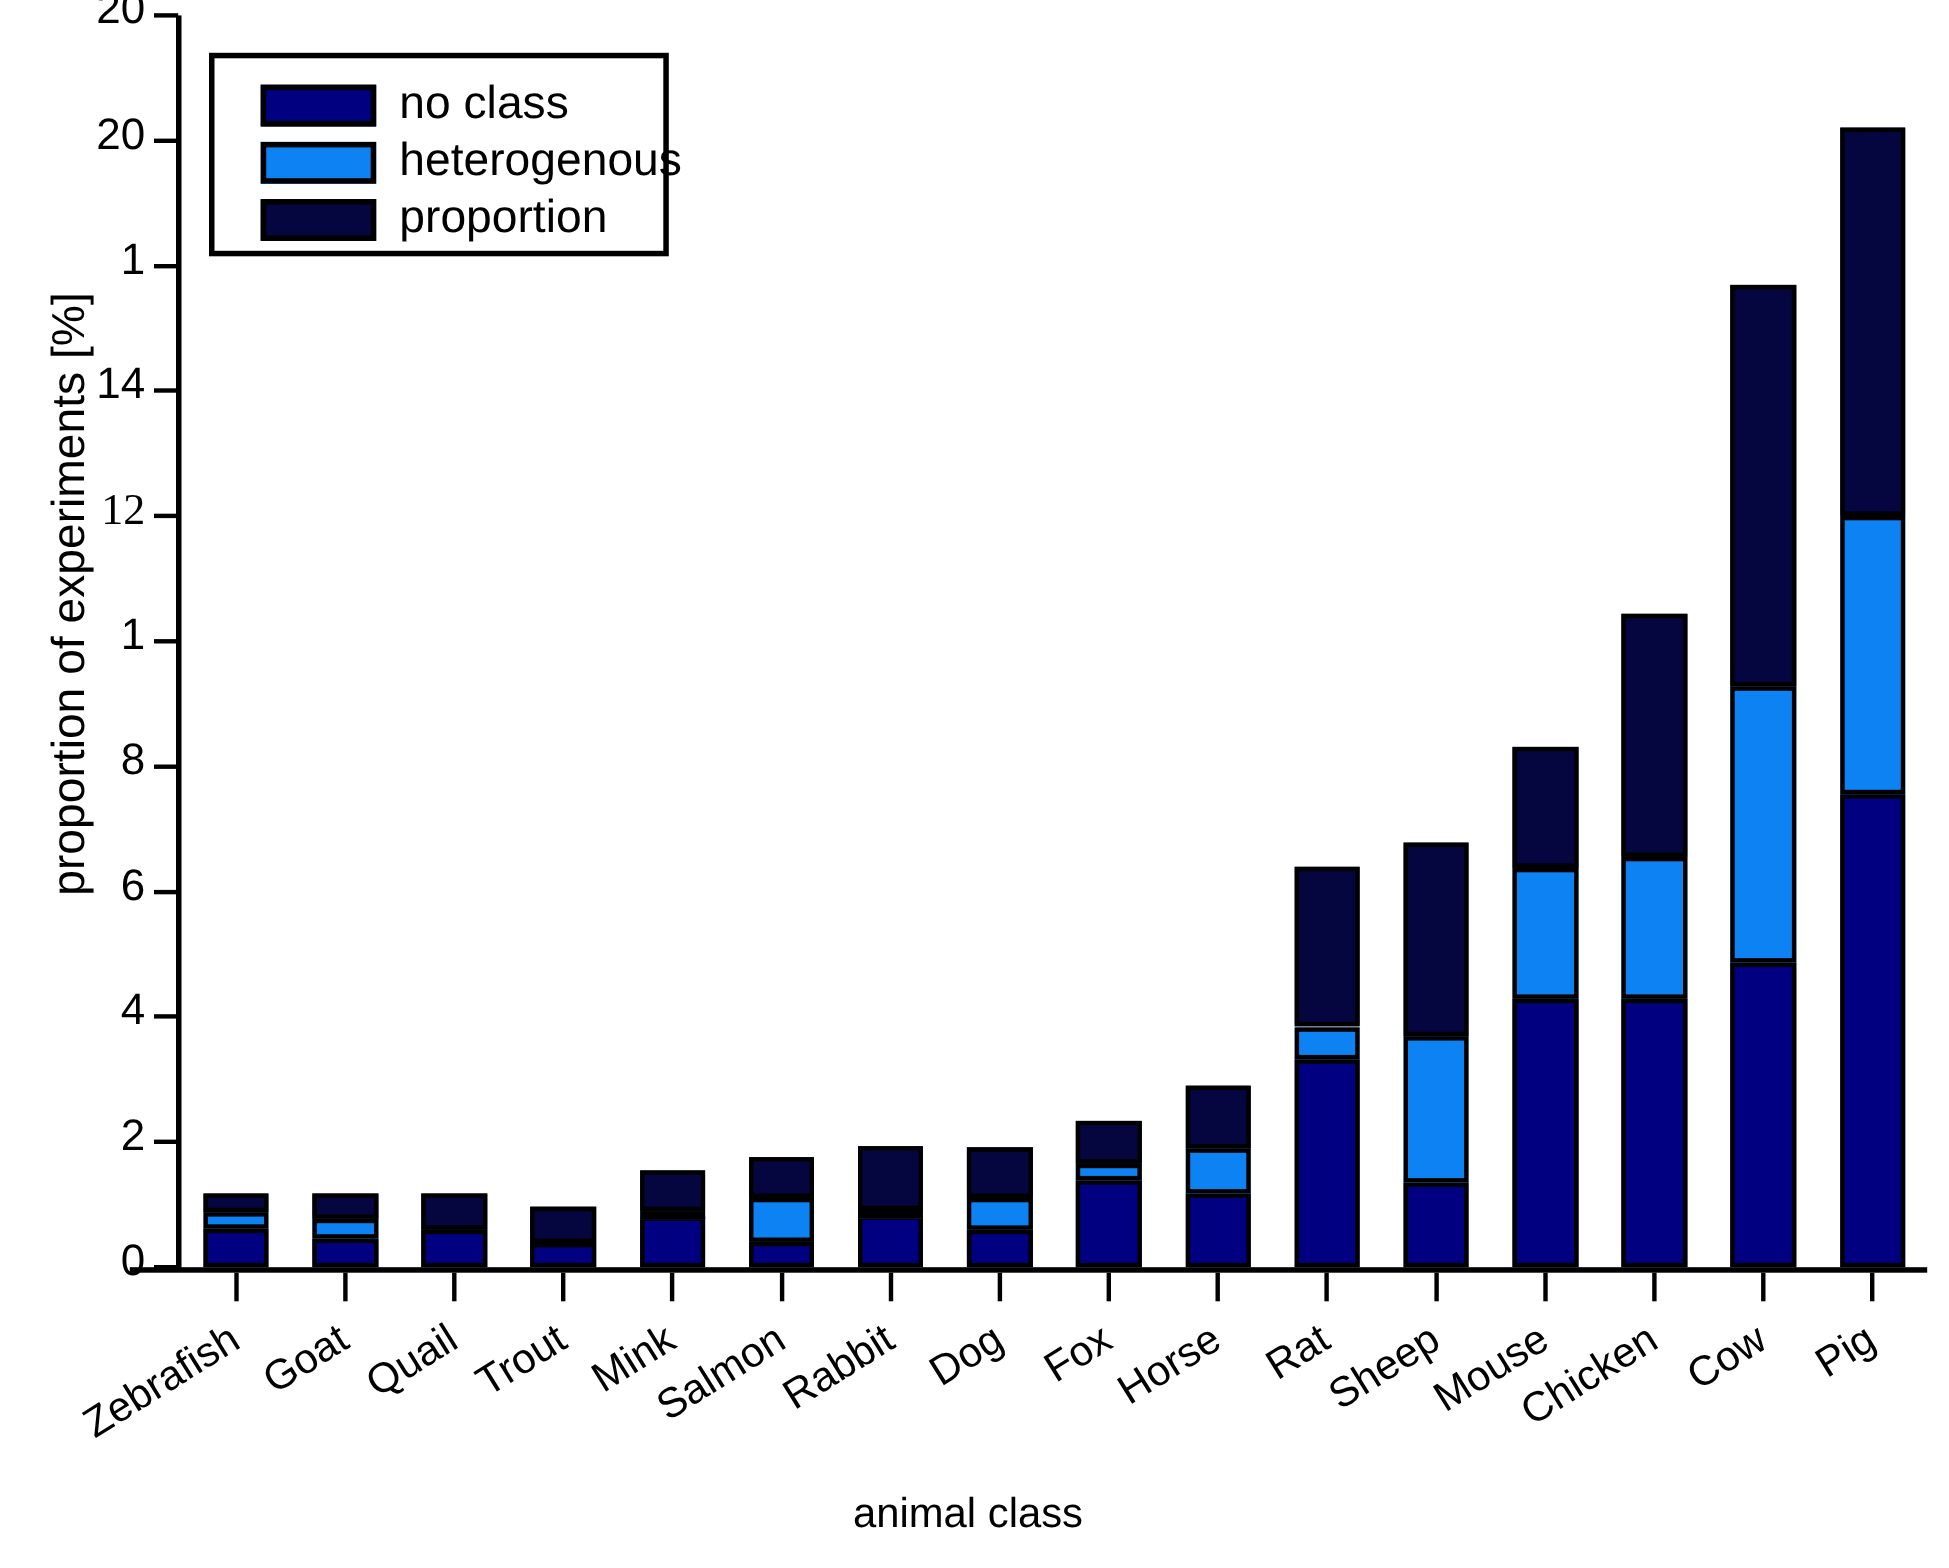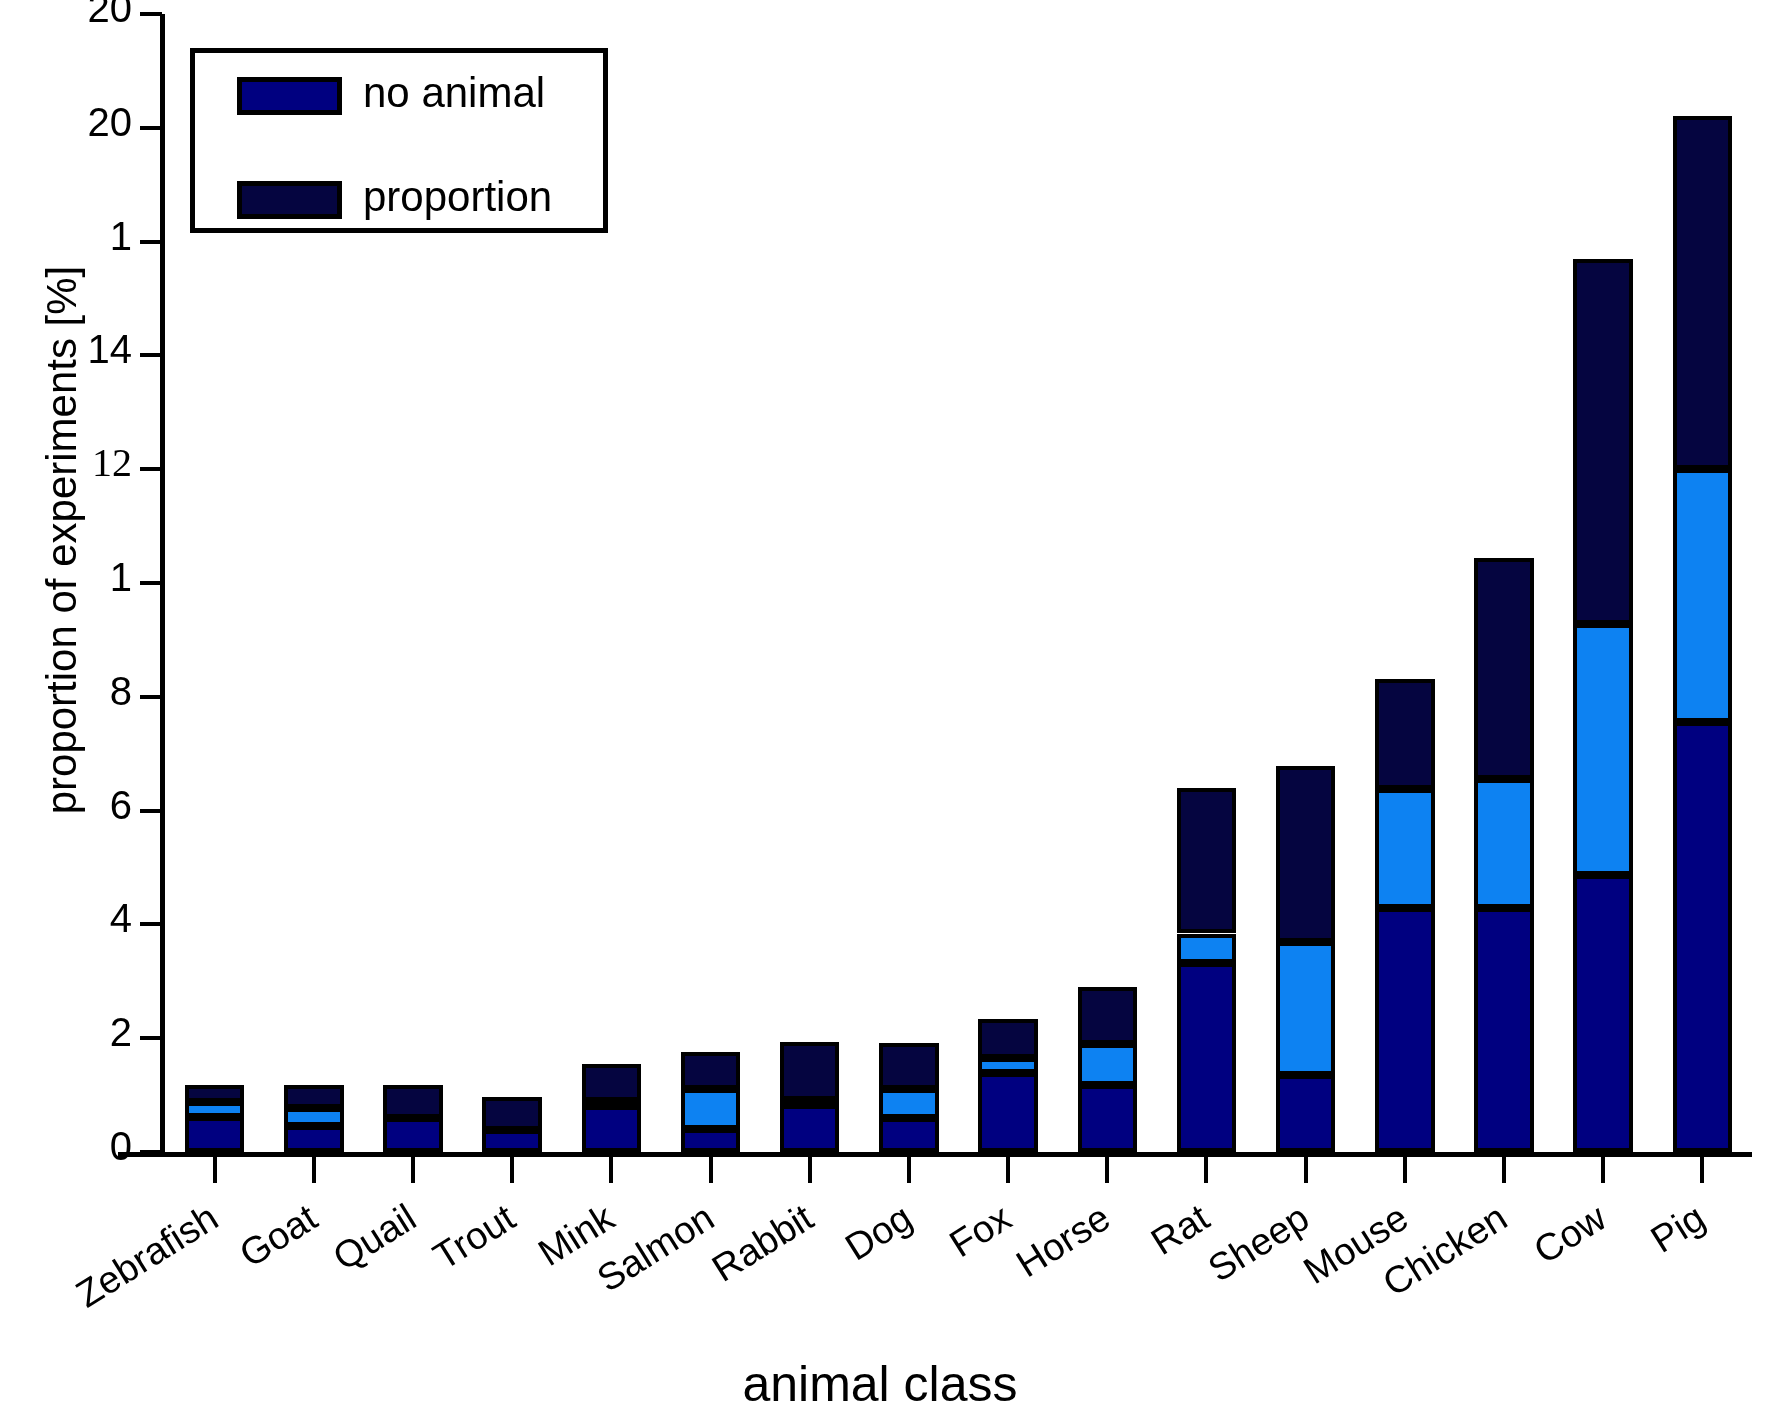--- a/index.html
+++ b/index.html
@@ -36,21 +36,21 @@
     letter-spacing: 0px;
   }
 
   
   .x-axis-title {
     position: absolute;
     left: 100px;
     top: 1355px;
     width: 1560px;
     text-align: center;
-    font-size: 50px;
+    font-size: 38px;
     color: #000;
   }
 
   
   .axis-y-line {
     position: absolute;
     left: 160px;
     top: 14px;
     width: 5px;
     height: 1141px;
@@ -298,21 +298,25 @@
       <div class="xtick-label" style="left: 1293.66px; top: 1196px; width: 420px; margin-left: -420px;">Sheep</div>
       <div class="xtick-label" style="left: 1392.84px; top: 1196px; width: 420px; margin-left: -420px;">Mouse</div>
       <div class="xtick-label" style="left: 1492.03px; top: 1196px; width: 420px; margin-left: -420px;">Chicken</div>
       <div class="xtick-label" style="left: 1591.22px; top: 1196px; width: 420px; margin-left: -420px;">Cow</div>
       <div class="xtick-label" style="left: 1690.41px; top: 1196px; width: 420px; margin-left: -420px;">Pig</div>
     </div>
 
   <div id="legend">
       <div class="legend-row" style="top: 18px;">
         <div class="legend-swatch" style="background: rgb(0, 0, 128);"></div>
-        <div class="legend-text">no animal</div>
+        <div class="legend-text">no class</div>
+      </div>
+      <div class="legend-row" style="top: 70px;">
+        <div class="legend-swatch" style="background: rgb(13, 130, 242);"></div>
+        <div class="legend-text">heterogenous</div>
       </div>
       <div class="legend-row" style="top: 122px;">
         <div class="legend-swatch" style="background: rgb(5, 5, 64);"></div>
         <div class="legend-text">proportion</div>
       </div>
     </div>
 
   <div class="x-axis-title">animal class</div>
 
 </div>

